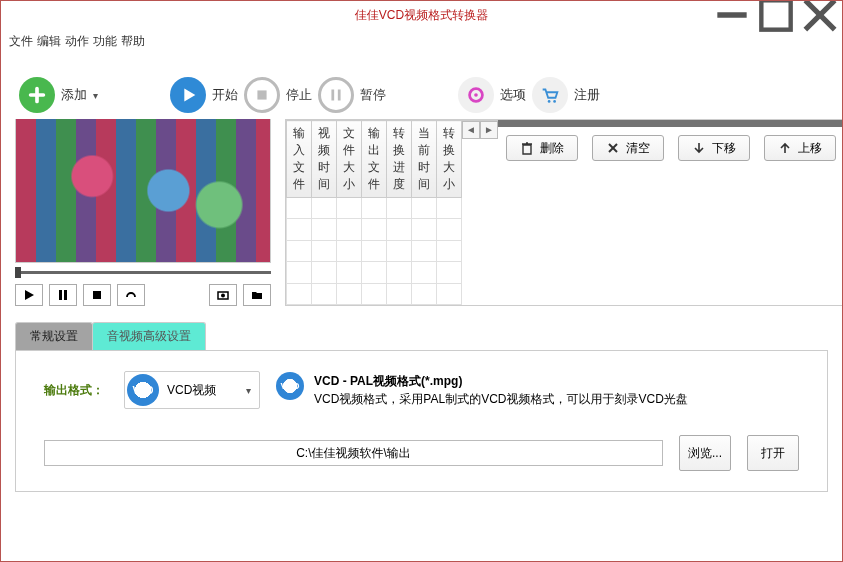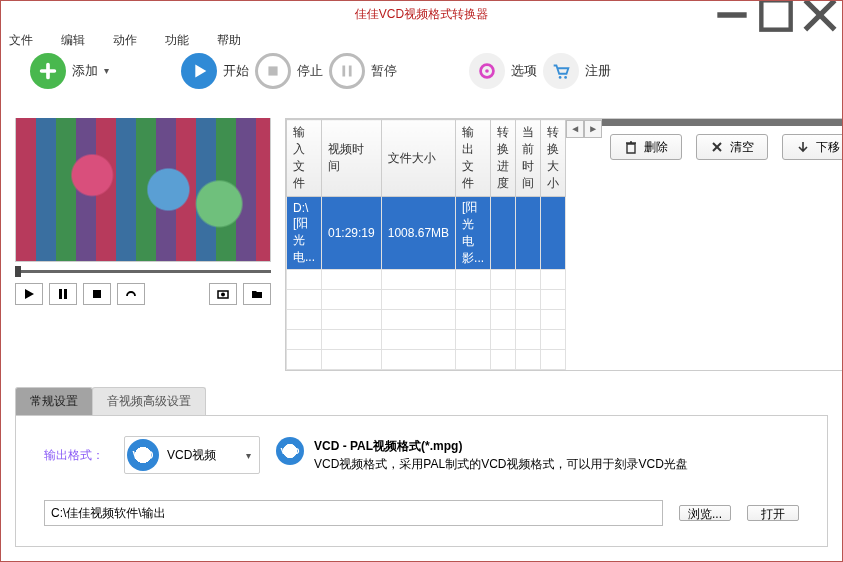--- a/index.html
+++ b/index.html
@@ -1,22 +1,22 @@
 <!DOCTYPE html>
 <html><head>
 <meta charset="utf-8">
 <style>
 * { box-sizing: border-box; margin: 0; padding: 0; font-family: "Microsoft YaHei", Arial, sans-serif; font-size: 12px; }
 body { background: #fff; width: 843px; height: 562px; border: 1px solid #b85450; display: flex; flex-direction: column; }
 .titlebar { height: 28px; display: flex; align-items: center; justify-content: center; position: relative; color: #b91c1c; }
 .titlebar .wincontrols { position: absolute; right: 0; top: 0; display: flex; }
 .titlebar .wbtn { width: 44px; height: 28px; display: flex; align-items: center; justify-content: center; color: #555; cursor: pointer; }
-.menubar { height: 24px; display: flex; align-items: center; padding: 0 8px; gap: 28px; color: #333; }
+.menubar { height: 24px; display: flex; align-items: center; padding: 0 8px; gap: 4px; color: #333; }
 .menubar span { cursor: pointer; }
-.toolbar { height: 60px; display: flex; align-items: flex-start; padding: 0 29px; gap: 6px; }
+.toolbar { height: 60px; display: flex; align-items: flex-end; padding: 0 18px; gap: 6px; }
 .tbtn { display: flex; align-items: center; gap: 6px; cursor: pointer; color: #333; }
 .tbtn .icon { width: 36px; height: 36px; border-radius: 50%; display: flex; align-items: center; justify-content: center; }
 .icon svg { width: 22px; height: 22px; }
 .ring { border: 3px solid #bbb; }
 .mid { display: flex; padding: 6px 14px 10px; gap: 14px; }
 .preview { flex: 0 0 256px; display: flex; flex-direction: column; }
 .preview-title { background: #e8e8e8; border: 1px solid #ccc; text-align: center; padding: 4px 0; color: #444; }
 .preview-canvas { height: 144px; border: 1px solid #ccc; border-top: none; background: radial-gradient(circle at 30% 40%, #d94f7c 0 10%, transparent 11%), radial-gradient(circle at 60% 50%, #5a9fd4 0 12%, transparent 13%), radial-gradient(circle at 80% 60%, #6fc07c 0 10%, transparent 11%), repeating-linear-gradient(90deg,#b73a5c 0 20px,#3a6fa0 20px 40px,#3f8f4f 40px 60px,#6a4b8a 60px 80px), #222; background-blend-mode: normal; position: relative; overflow:hidden; }
 .seek { margin-top: 8px; display:flex; align-items:center; }
 .seek-track { flex:1; height:3px; background:#666; position:relative; }
@@ -31,33 +31,33 @@
 .table th { background: linear-gradient(#fdfdfd,#ececec); border: 1px solid #ccc; font-weight: normal; color:#333; padding: 4px 6px; text-align:left; }
 .table td { border: 1px solid #e0e0e0; padding: 2px 6px; height:20px; }
 .table tr.sel td { background:#2f72c9; color:#fff; }
 .tscroll { height:18px; display:flex; align-items:center; border-top:1px solid #ccc; }
 .tscroll .arrow { width:18px; height:18px; border:1px solid #bbb; background:#f5f5f5; display:flex; align-items:center; justify-content:center; cursor:pointer; font-size:10px; color:#666; }
 .tscroll .bar { flex:1; height:18px; background:#f5f5f5; }
 .actbar { padding: 8px; display:flex; gap:14px; justify-content:center; border-top:7px solid #737373; }
 .abtn { min-width:72px; height:26px; border:1px solid #aaa; background:linear-gradient(#fdfdfd,#f0f0f0); border-radius:3px; display:flex; align-items:center; justify-content:center; gap:6px; cursor:pointer; padding:0 10px; }
 .abtn svg { width:14px; height:14px; }
 .tabs { margin: 6px 14px 0; display:flex; }
-.tab { padding: 5px 14px; border:1px solid #ccc; border-bottom:none; background:#e5e5e5; color:#555; cursor:pointer; margin-right:-1px; border-radius:3px 3px 0 0; }
+.tab { padding: 5px 14px; border:1px solid #ccc; border-bottom:none; background:#5eead4; color:#555; cursor:pointer; margin-right:-1px; border-radius:3px 3px 0 0; }
 .tab.active { background:#a3a3a3; color:#222; position:relative; z-index:1; }
 .settings { margin: 0 14px 14px; border:1px solid #ccc; padding: 20px 28px; display:flex; flex-direction:column; gap:26px; }
 .row { display:flex; align-items:center; gap:16px; }
-.row .label { width:64px; color:#8b5cf6; }
+.row .label { width:64px; color:#4d7c0f;font-weight:bold; }
 .fmt-sel { display:flex; align-items:center; gap:8px; border:1px solid #ccc; padding:2px 8px 2px 2px; cursor:pointer; border-radius:2px; width:136px; }
 .fmt-sel .vcd { width:32px; height:32px; border-radius:50%; background:radial-gradient(circle,#fff 35%,#3086d6 36%); display:flex; align-items:center; justify-content:center; color:#fff; font-weight:bold; font-size:10px; }
 .fmt-desc { display:flex; align-items:flex-start; gap:10px; }
 .fmt-desc .vcd-sm { width:28px; height:28px; border-radius:50%; background:radial-gradient(circle,#fff 35%,#3086d6 36%); display:flex; align-items:center; justify-content:center; color:#fff; font-weight:bold; font-size:9px; flex-shrink:0; }
 .fmt-desc .txt { line-height:1.5; }
 .fmt-desc .txt .t1 { font-weight:bold; }
-.path-input { flex:1; border:1px solid #bbb; padding:12px 6px; height:24px; }
-.sbtn { min-width:52px; height:16px; border:1px solid #aaa; background:linear-gradient(#fdfdfd,#f0f0f0); cursor:pointer; border-radius:2px; }
+.path-input { flex:1; border:1px solid #bbb; padding:12px 6px; height:24px;text-align:center; }
+.sbtn { min-width:52px; height:36px; border:1px solid #aaa; background:linear-gradient(#fdfdfd,#f0f0f0); cursor:pointer; border-radius:2px; }
 .drop-caret { margin-left:auto; color:#555; font-size:10px; }
 .tbtn .lbl { font-size:13px; }
 .tgap { width: 60px; }
 </style>
 </head>
 <body>
 
 <div class="titlebar">
   <span>佳佳VCD视频格式转换器</span>
   <div class="wincontrols">
@@ -202,29 +202,20 @@
         <th>输入文件</th>
         <th>视频时间</th>
         <th>文件大小</th>
         <th>输出文件</th>
         <th>转换进度</th>
         <th>当前时间</th>
         <th>转换大小</th>
       </tr>
         </thead>
       <tbody>
-        <tr class="sel">
-          <td>D:\[阳光电...</td>
-          <td>01:29:19</td>
-          <td>1008.67MB</td>
-          <td>[阳光电影...</td>
-          <td></td>
-          <td></td>
-          <td></td>
-        </tr>
         <tr>
             <td></td>
             <td></td>
             <td></td>
             <td></td>
             <td></td>
             <td></td>
             <td></td>
           </tr>
         <tr>

